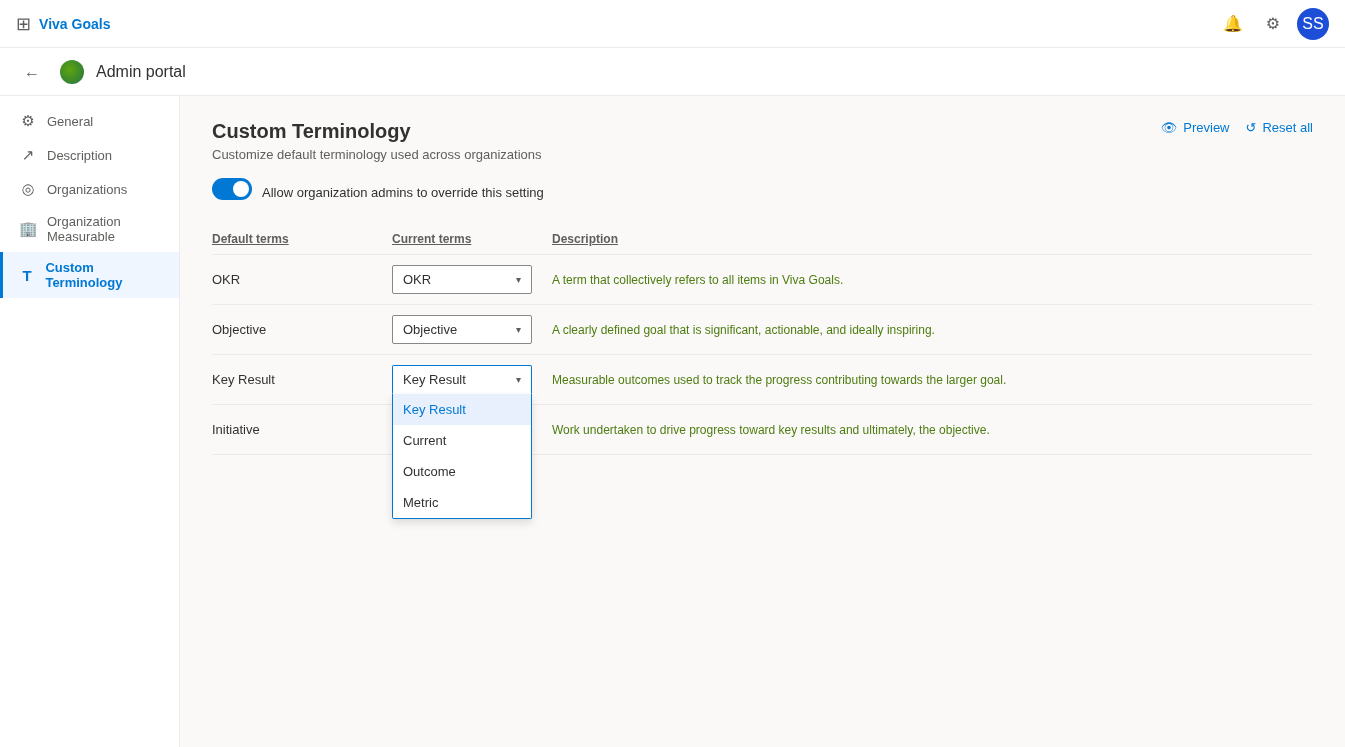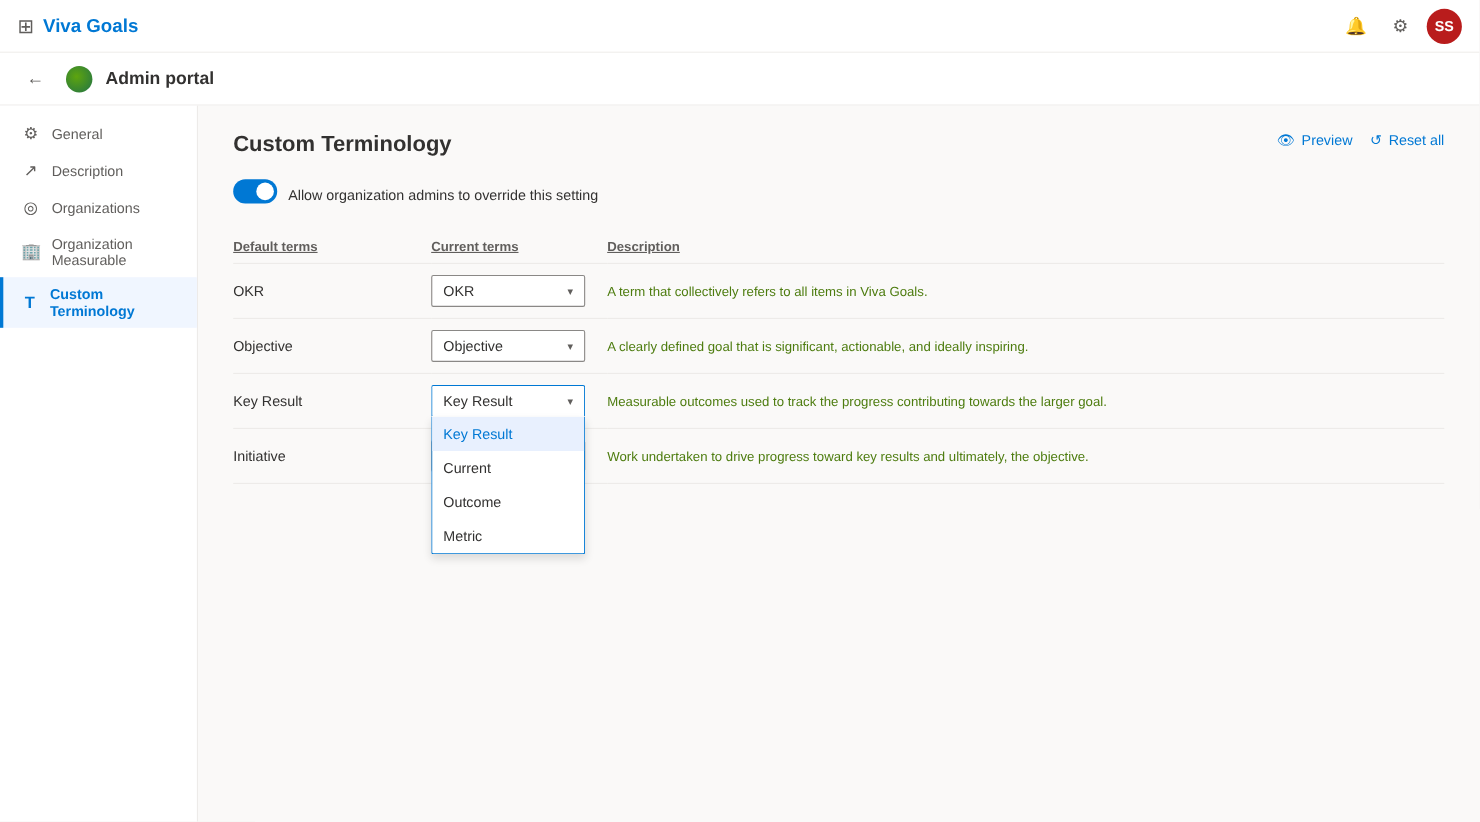--- a/index.html
+++ b/index.html
@@ -9,30 +9,30 @@
     .topbar {
       height: 48px;
       background: #fff;
       display: flex;
       align-items: center;
       padding: 0 16px;
       border-bottom: 1px solid #edebe9;
       justify-content: space-between;
     }
     .topbar-left { display: flex; align-items: center; gap: 8px; }
-    .topbar-brand { color: #0078d4; font-size: 17px; font-weight: 600; }
+    .topbar-brand { color: #0078d4; font-size: 14px; font-weight: 600; }
     .topbar-right { display: flex; align-items: center; gap: 8px; }
     .topbar-icon-btn {
       width: 32px; height: 32px; border-radius: 50%;
       display: flex; align-items: center; justify-content: center;
       background: transparent; border: none; cursor: pointer; color: #605e5c; font-size: 16px;
     }
     .topbar-avatar {
       width: 32px; height: 32px; border-radius: 50%;
-      background: #b91c1c; color: #fff; font-size: 13px; font-weight: 700;
+      background: #1d4ed8; color: #fff; font-size: 16px; font-weight: 400;
       display: flex; align-items: center; justify-content: center; cursor: pointer;
     }
     .waffle-icon { font-size: 18px; color: #605e5c; cursor: pointer; }
 
     
     .adminbar {
       height: 48px;
       background: #fff;
       display: flex;
       align-items: center;
@@ -43,21 +43,21 @@
     .adminbar-back {
       width: 32px; height: 32px; border-radius: 50%;
       display: flex; align-items: center; justify-content: center;
       background: transparent; border: none; cursor: pointer; color: #605e5c; font-size: 16px;
     }
     .adminbar-logo {
       width: 24px; height: 24px;
       background: radial-gradient(circle at 40% 40%, #5ea50e, #217346);
       border-radius: 50%;
     }
-    .adminbar-title { font-size: 16px; font-weight: 700; color: #323130; }
+    .adminbar-title { font-size: 16px; font-weight: 400; color: #323130; }
 
     
     .layout {
       display: flex;
       height: calc(747px - 96px);
     }
 
     
     .sidebar {
       width: 180px;
@@ -216,20 +216,21 @@
       <span class="sidebar-icon" style="font-weight:700;">T</span>
       <span>Custom Terminology</span>
     </div>
   </nav>
 
   <main class="main">
 
     <div class="page-header">
       <div>
         <div class="page-title">Custom Terminology</div>
+        <div class="page-subtitle">Customize default terminology used across organizations</div>
       </div>
       <div class="header-actions">
         <button class="action-btn">
           <span>👁</span>
           <span>Preview</span>
         </button>
         <button class="action-btn">
           <span>↺</span>
           <span>Reset all</span>
         </button>

